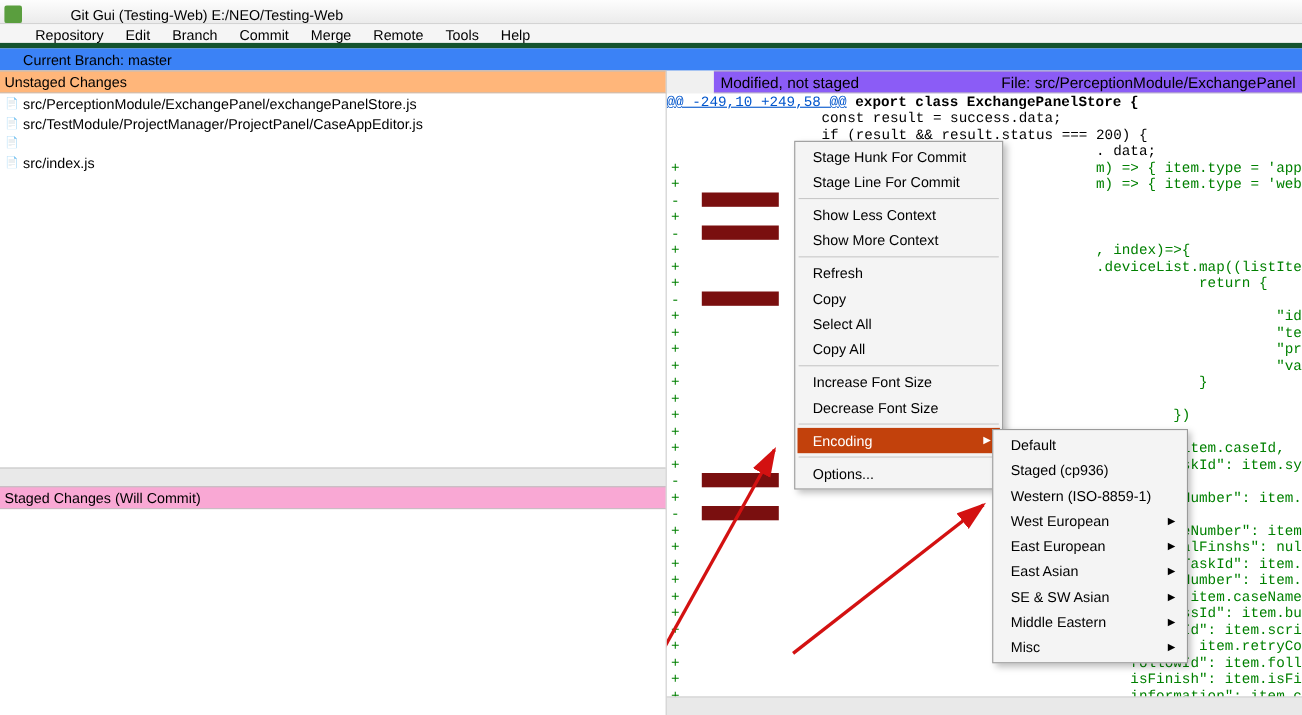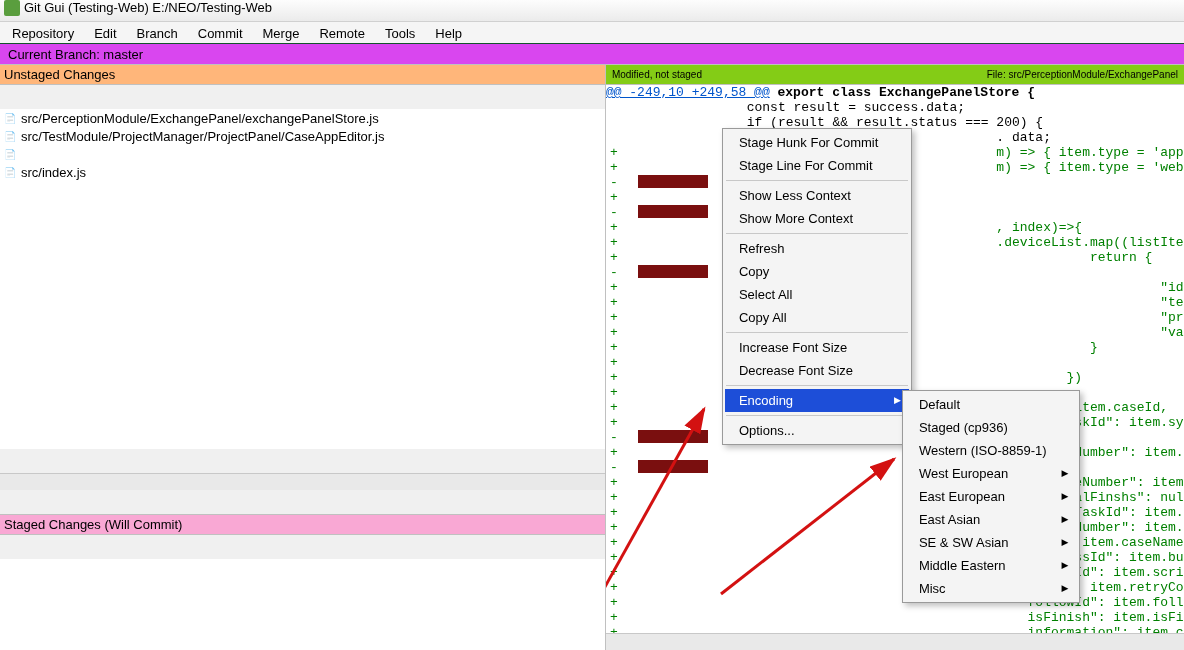--- a/index.html
+++ b/index.html
@@ -1,42 +1,42 @@
 <!DOCTYPE html>
 <html><head>
 <meta charset="utf-8">
 <style>
 * { margin:0; padding:0; box-sizing:border-box; }
 body { font-family:"Segoe UI",Tahoma,sans-serif; font-size:13px; background:#f0f0f0; color:#000; overflow:hidden; width:1184px; height:650px; position:relative; }
-.titlebar { height:22px; background:linear-gradient(#fdfdfd,#ebebeb); border-bottom:1px solid #d0d0d0; display:flex; align-items:flex-start; padding:0 4px; font-size:13px; }
+.titlebar { height:22px; background:linear-gradient(#fdfdfd,#ebebeb); border-bottom:1px solid #d0d0d0; display:flex; align-items:flex-end; padding:0 4px; font-size:13px;gap:40px; }
 .titlebar .icon { width:16px; height:16px; margin-right:4px; background:#5a9e3e; border-radius:2px; display:inline-block; }
-.menubar { height:22px; background:#f5f5f5; border-bottom:1px solid #14532d; display:flex; align-items:flex-end; padding:0 2px; font-size:13px; }
+.menubar { height:22px; background:#f5f5f5; border-bottom:5px solid #14532d; display:flex; align-items:flex-start; padding:0 22px; font-size:13px; }
 .menubar span { padding:2px 10px; cursor:default; }
-.branchbar { height:20px; background:#d946ef; padding:0 8px; font-size:13px; display:flex; align-items:center; }
+.branchbar { height:20px; background:#3b82f6; padding:0 21px; font-size:13px; display:flex; align-items:center; }
 .main { display:flex; height:586px; }
-.left { width:656px; display:flex; flex-direction:column; border-right:1px solid #c0c0c0;gap:24px; }
+.left { width:656px; display:flex; flex-direction:column; border-right:1px solid #c0c0c0; }
 .right { width:626px; display:flex; flex-direction:column; position:relative; overflow:hidden; }
 .section-hdr { height:21px; display:flex; align-items:center; padding:0 4px; font-size:13px; border-bottom:1px solid #c0c0c0; border-top:1px solid #c0c0c0; }
 .unstaged-hdr { background:#ffb67a; }
 .staged-hdr { background:#f9a8d4; }
-.mod-hdr { background:#84cc16; justify-content:space-between; padding:0 6px; font-size:10px; }
+.mod-hdr { background:#8b5cf6; justify-content:space-between; padding:0 6px; font-size:14px;margin-left:43px; }
 .filelist { flex:1; background:#fff; overflow:auto; font-size:13px; }
 .filelist .row { display:flex; align-items:center; padding:1px 4px; height:18px; }
 .file-icn { width:14px; height:14px; margin-right:3px; display:inline-flex; align-items:center; justify-content:center; font-size:10px; color:#3a6cb5; }
 .scrollbar-h { height:17px; background:#e9e9e9; border-top:1px solid #c8c8c8; }
 .diff { flex:1; background:#fff; font-family:Consolas,"Courier New",monospace; font-size:13px; line-height:15px; overflow:hidden; white-space:pre; position:relative; }
 .diff .hunk { color:#0055cc;text-decoration:underline; }
 .diff-line { display:flex; }
 .diff-line .gutter { width:16px; color:#008000; text-align:center; flex-shrink:0; }
 .diff-line .txt { flex:1; }
 .rm-block { background:#7a0f0f; height:13px; margin-left:16px; }
 .add-txt { color:#008000; }
 .ctx-menu { position:absolute; background:#f4f4f4; border:1px solid #9a9a9a; box-shadow:3px 3px 6px rgba(0,0,0,.25); font-size:13px; min-width:190px; z-index:10; padding:2px; }
 .ctx-menu .item { padding:4px 30px 4px 14px; position:relative; cursor:default; }
-.ctx-menu .item.sel { background:#1d4ed8; color:#fff; }
+.ctx-menu .item.sel { background:#c2410c; color:#fff; }
 .ctx-menu .sep { height:1px; background:#c8c8c8; margin:3px 1px; }
 .ctx-menu .arrow { position:absolute; right:8px; top:6px; font-size:9px; }
 .submenu .arrow { color:#000; }
 .red-arrow { position:absolute; z-index:5; pointer-events:none; }
 </style>
 </head>
 <body>
 
 <div class="titlebar">
   <span class="icon"></span>

